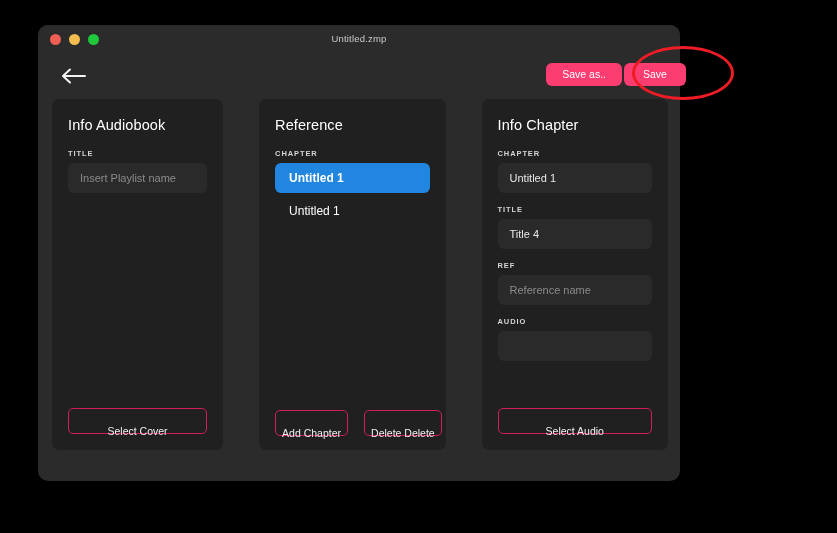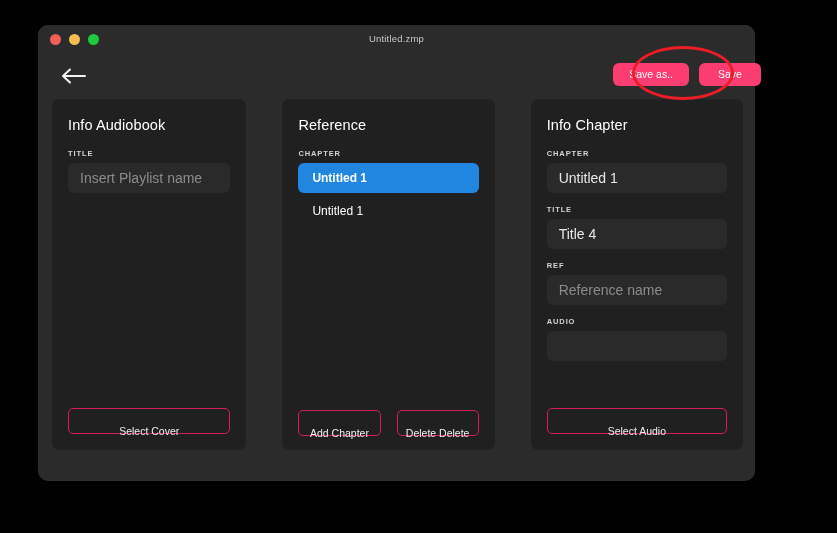--- a/index.html
+++ b/index.html
@@ -13,21 +13,21 @@
     overflow: hidden;
     font-family: "Liberation Sans", sans-serif;
     -webkit-font-smoothing: antialiased;
   }
 
   
   .window {
     position: absolute;
     left: 38px;
     top: 25px;
-    width: 717px;
+    width: 642px;
     height: 456px;
     background: #2b2b2b;
     border-radius: 10px;
     box-shadow: 0 6px 22px rgba(0,0,0,0.65);
     overflow: visible;
   }
 
   
   .titlebar {
     position: relative;
@@ -79,21 +79,21 @@
     justify-content: center;
     cursor: pointer;
   }
   .back-btn svg { display: block; }
 
   .save-group {
     position: absolute;
     right: -6px;
     top: 10px;
     display: flex;
-    gap: 10px;
+    gap: 2px;
     justify-content: space-between;
   }
   .btn-pink {
     background: #fc3d71;
     color: #ffffff;
     border: none;
     border-radius: 6px;
     font-family: "Liberation Sans", sans-serif;
     font-size: 10.5px;
     font-weight: normal;
@@ -156,21 +156,21 @@
     font-weight: bold;
   }
 
   .input {
     background: #2a2a2a;
     border: none;
     border-radius: 6px;
     height: 30px;
     line-height: 30px;
     padding: 0 12px;
-    font-size: 14px;
+    font-size: 11px;
     color: #e8e8e8;
     box-sizing: border-box;
     width: 100%;
     display: block;
     margin-bottom: 12px;
     overflow: hidden;
     white-space: nowrap;
   }
   .input.placeholder { color: #8b8b8b; }
   .input.empty { color: transparent; }

